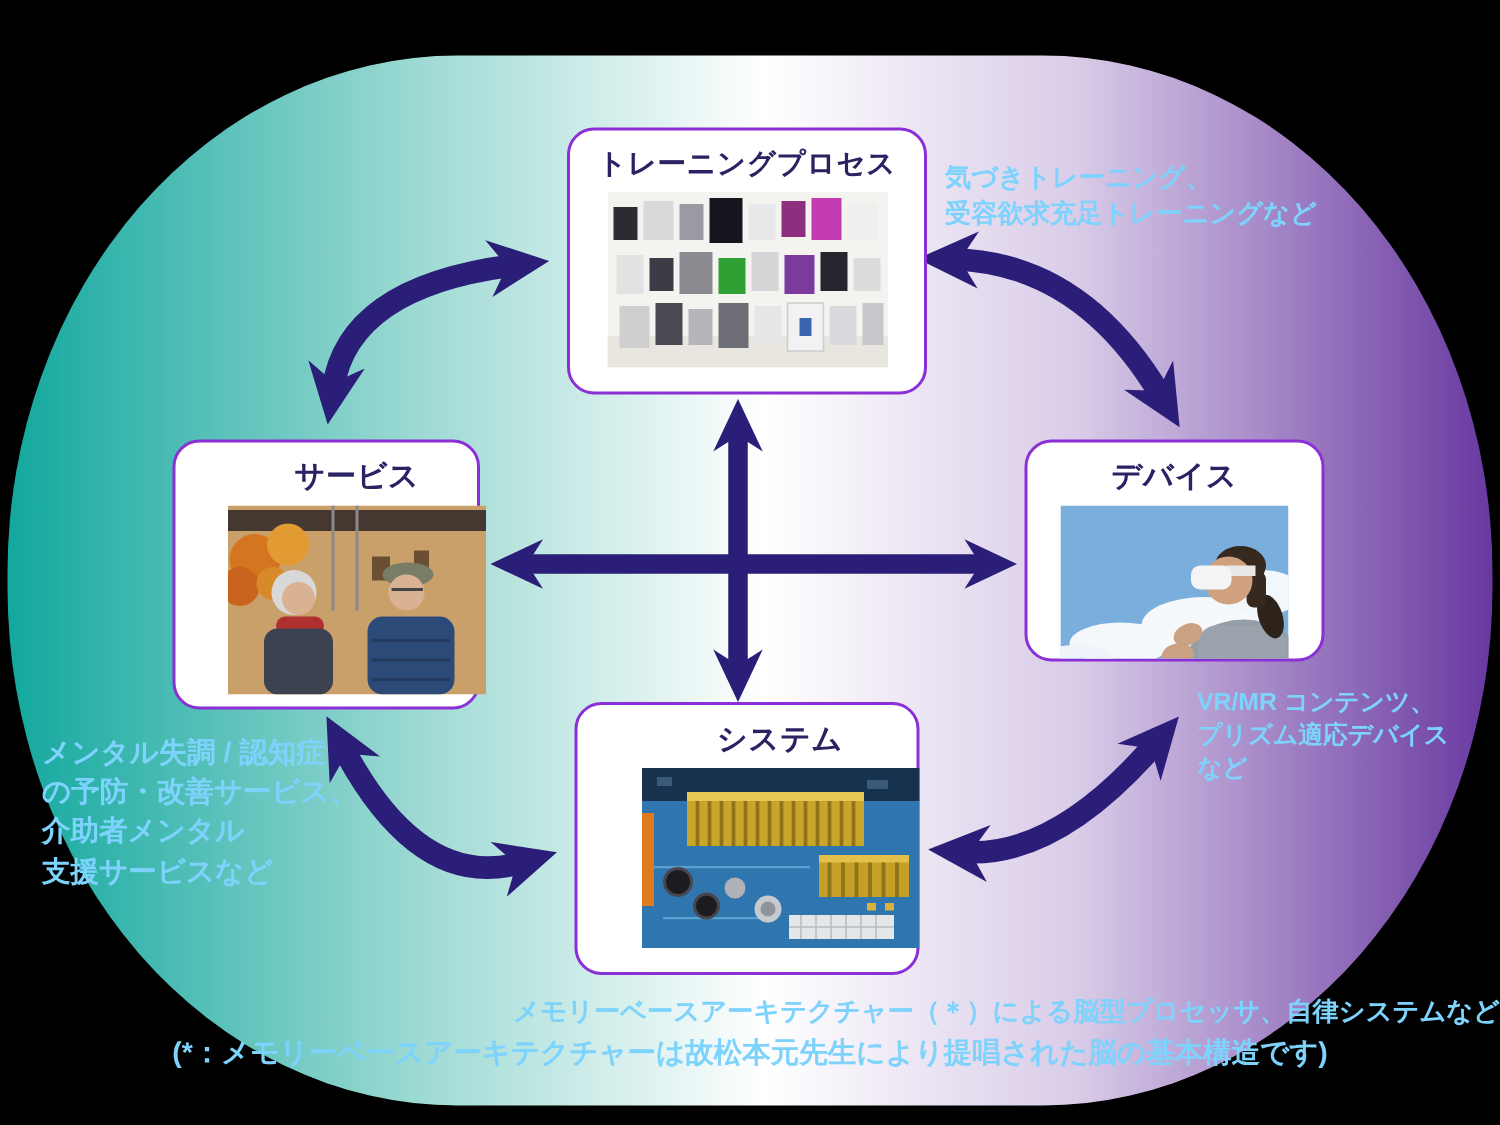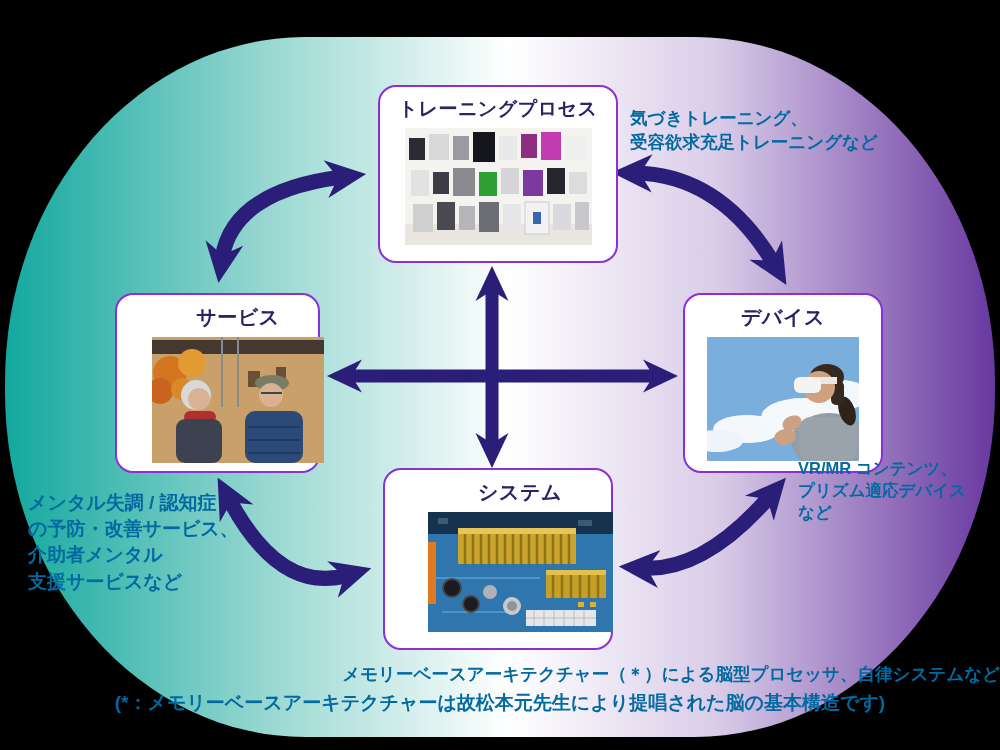--- a/index.html
+++ b/index.html
@@ -14,25 +14,25 @@
   }
   .arrows{position:absolute;left:0;top:0;pointer-events:none;}
   .node{
     position:absolute;background:#fff;border:2.5px solid #8B2FD6;border-radius:18px;
     display:flex;flex-direction:column;align-items:center;box-sizing:border-box;
   }
   .node-label{font-weight:bold;color:#292363;margin-top:9px;letter-spacing:.5px;}
   .node-training{left:378px;top:85px;width:240px;height:178px;}
   .node-training .node-label{font-size:19px;}
   .node-service{left:115px;top:293px;width:205px;height:180px;padding-left:41px;}
-  .node-device{left:683px;top:293px;width:200px;height:180px;}
+  .node-device{left:683px;top:293px;width:200px;height:148px;}
   .node-system{left:383px;top:468px;width:230px;height:182px;padding-left:44px;}
   .node-service .node-label,.node-device .node-label,.node-system .node-label{font-size:20px;}
   .photo{margin-top:6px;display:block;}
-  .note{position:absolute;font-weight:bold;color:#0369a1;white-space:pre-line;line-height:1.38;}
+  .note{position:absolute;font-weight:bold;color:#7dd3fc;white-space:pre-line;line-height:1.38;}
   .note-training{left:630px;top:106px;font-size:17.5px;}
   .note-device{left:798px;top:458px;font-size:16.5px;line-height:1.32;}
   .note-service{left:28px;top:490px;font-size:19px;}
   .bottom-note1{left:0;right:0;text-align:right;top:662px;font-size:17.5px;}
   .bottom-note2{left:0;right:0;text-align:center;top:690px;font-size:19px;}
 </style>
 </head>
 <body>
 
 <div class="blob"></div>

